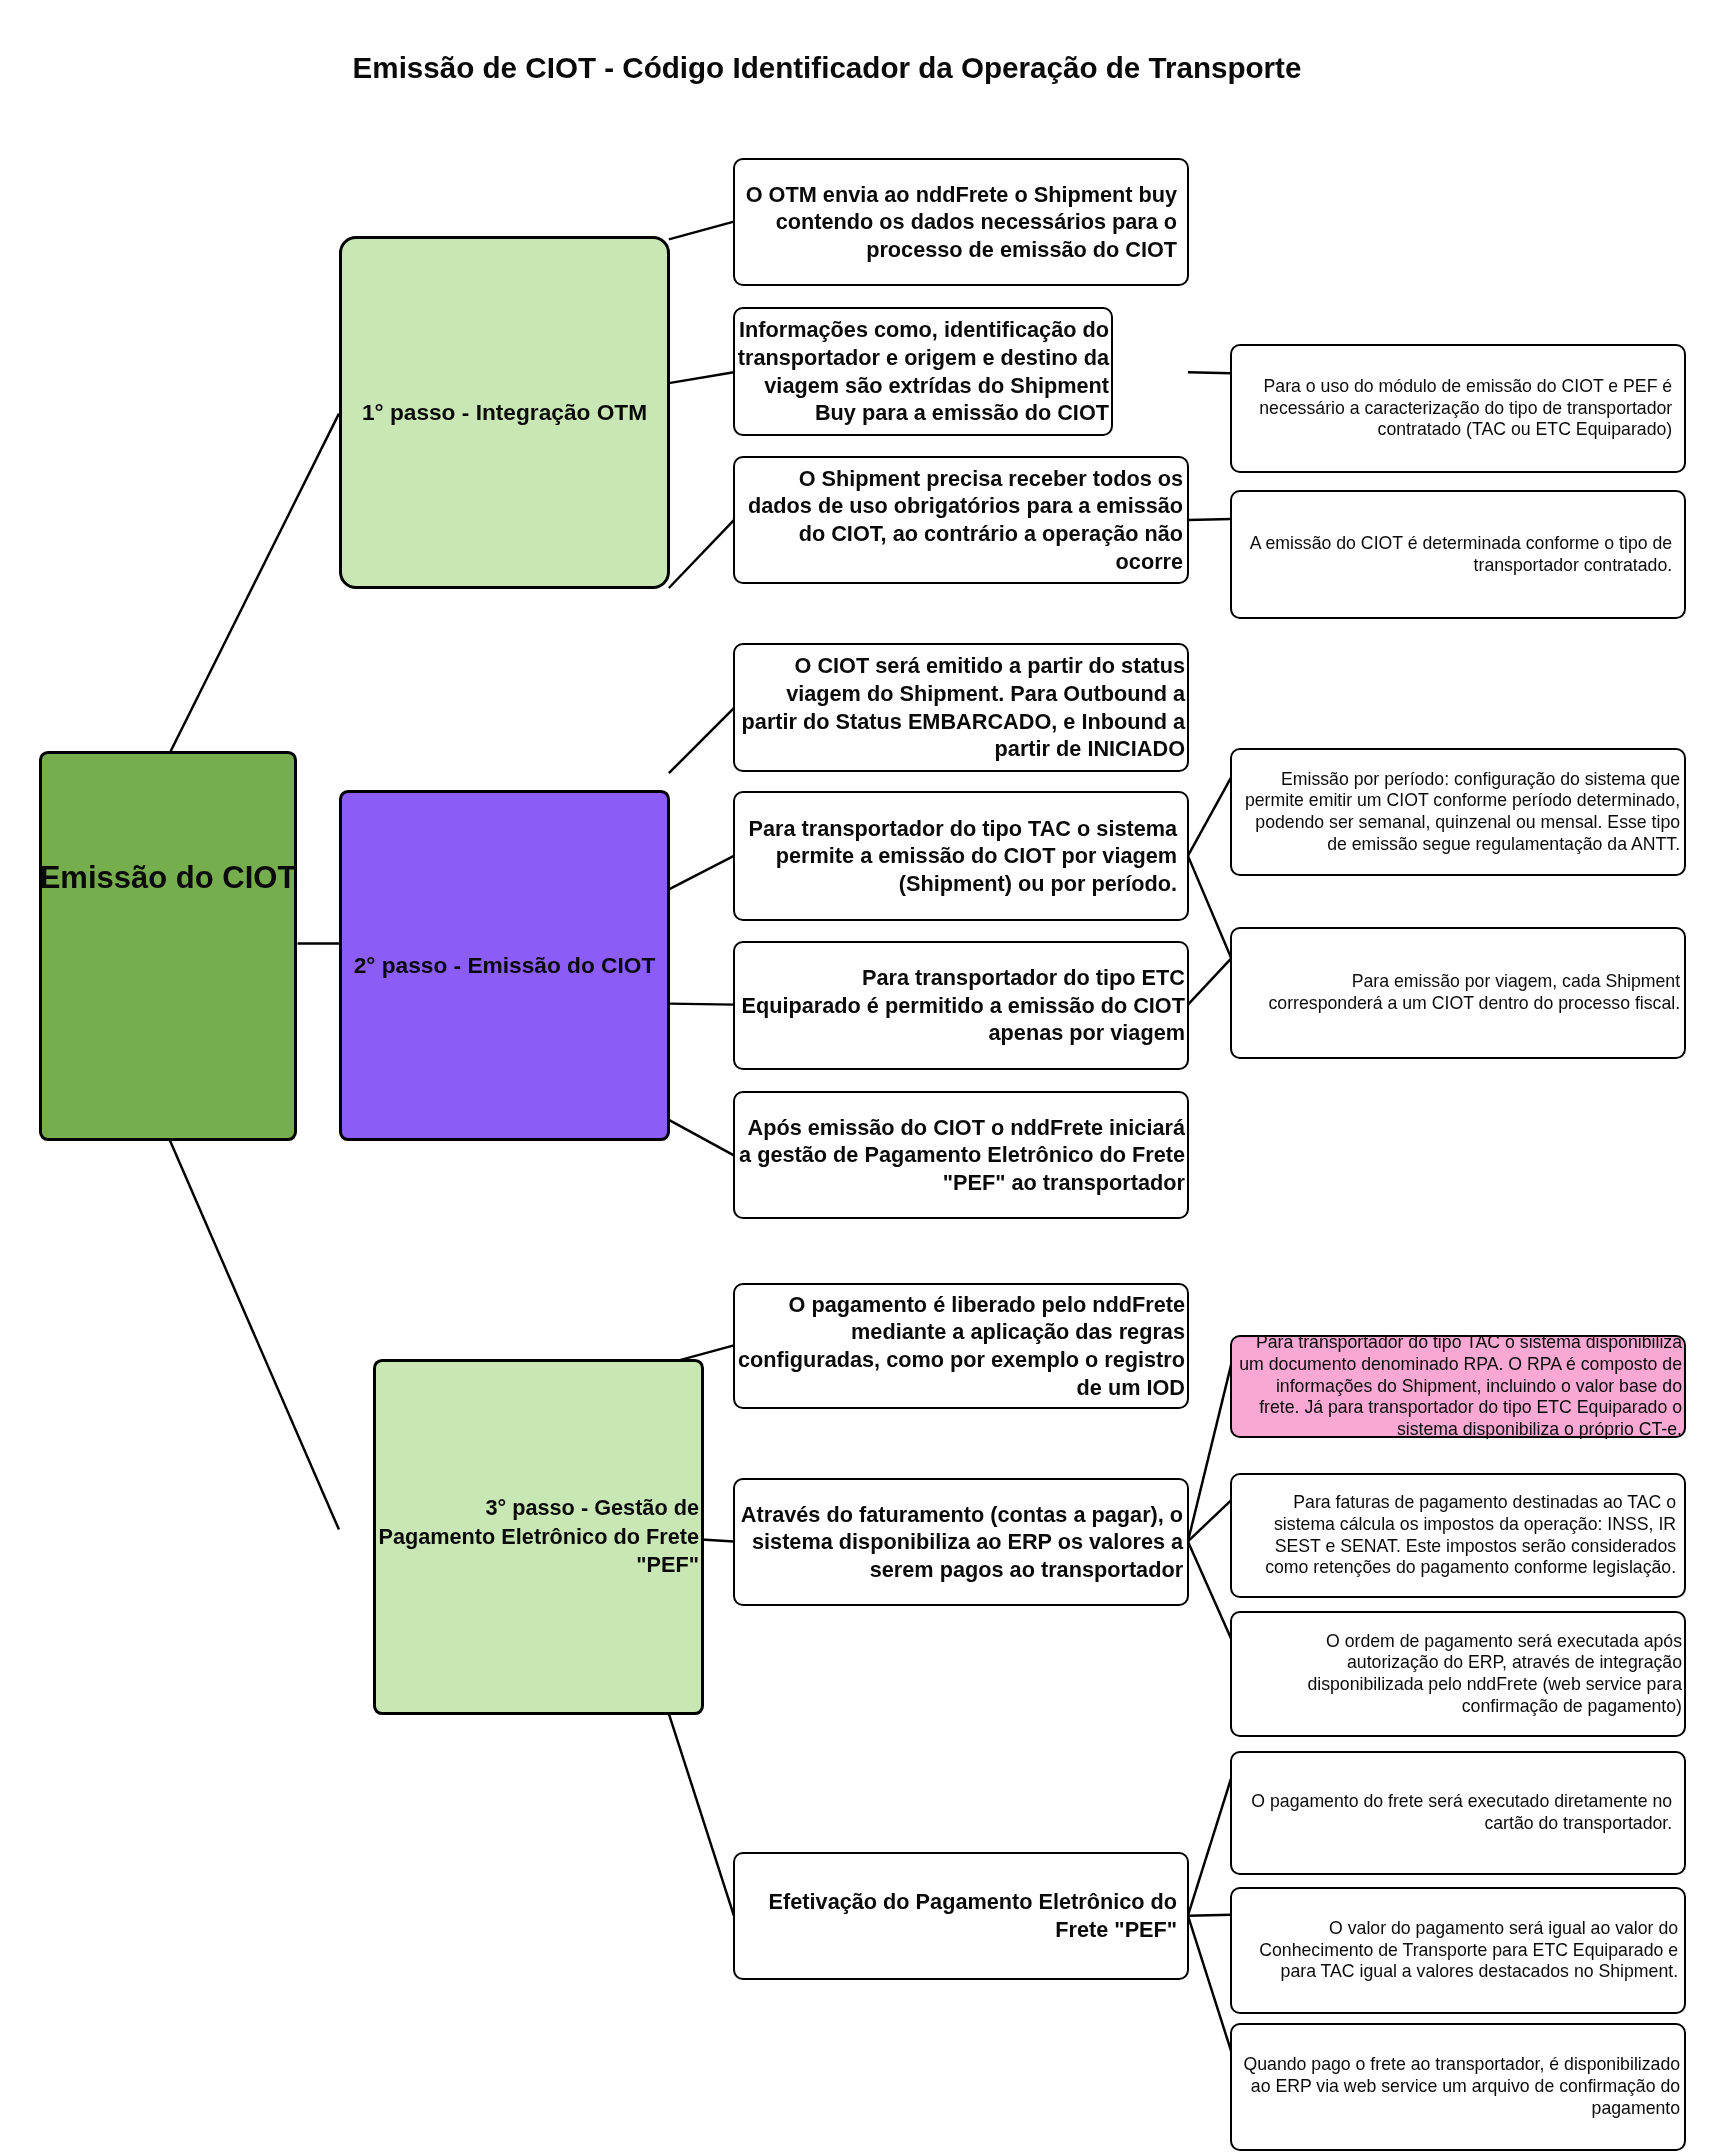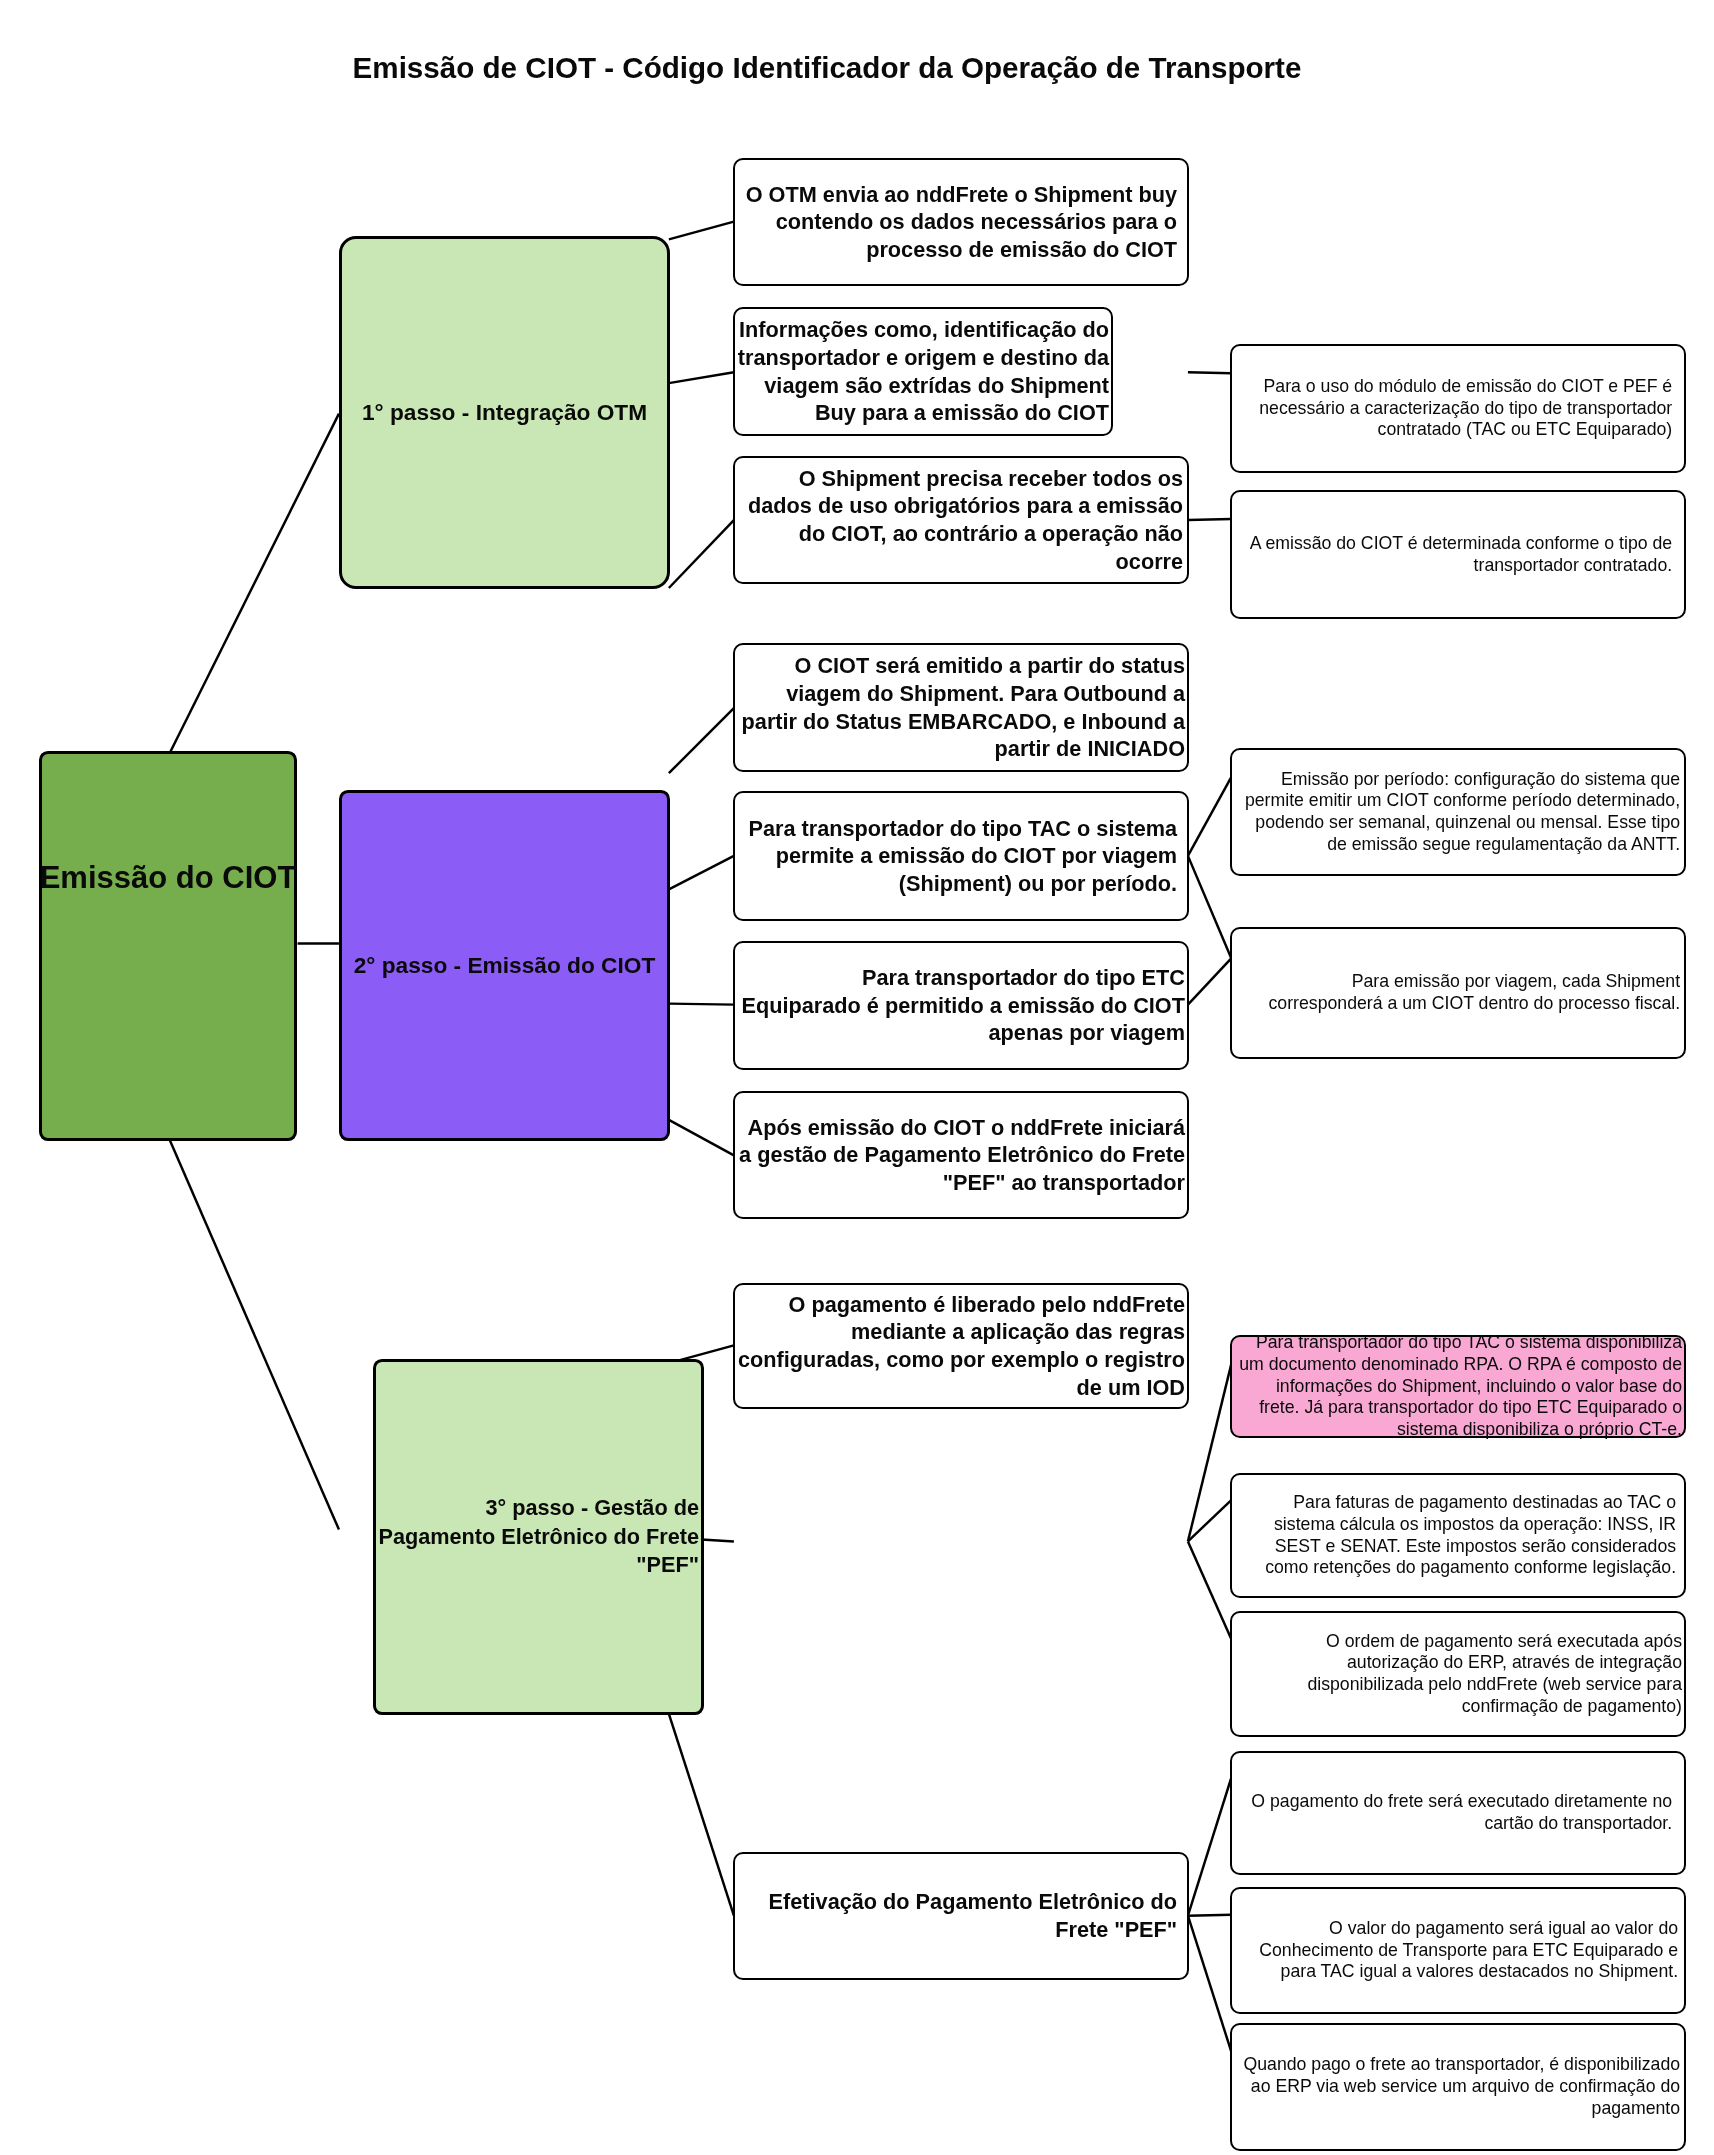--- a/index.html
+++ b/index.html
@@ -90,20 +90,21 @@
 
   <div class="box detail" style="left: 733px; top: 643px; width: 456px; height: 129px; padding: 5.9px 2px; background: rgb(255, 255, 255);">O CIOT será emitido a partir do status viagem do Shipment. Para Outbound a partir do Status EMBARCADO, e Inbound a partir de INICIADO</div>
   <div class="box detail" style="left: 733px; top: 791px; width: 456px; height: 130px; background: rgb(255, 255, 255);">Para transportador do tipo TAC o sistema permite a emissão do CIOT por viagem (Shipment) ou por período.</div>
   <div class="box detail" style="left: 733px; top: 941px; width: 456px; height: 129px; padding: 5.9px 2px; background: rgb(255, 255, 255);">Para transportador do tipo ETC Equiparado é permitido a emissão do CIOT apenas por viagem</div>
   <div class="box detail" style="left: 733px; top: 1091px; width: 456px; height: 128px; padding: 5.9px 2px; background: rgb(255, 255, 255);">Após emissão do CIOT o nddFrete iniciará a gestão de Pagamento Eletrônico do Frete "PEF" ao transportador</div>
 
   <div class="box note" style="left: 1230px; top: 713px; width: 456px; height: 128px; padding: 5.9px 3.9px; background: rgb(255, 255, 255);">Emissão por período: configuração do sistema que permite emitir um CIOT conforme período determinado, podendo ser semanal, quinzenal ou mensal. Esse tipo de emissão segue regulamentação da ANTT.</div>
   <div class="box note" style="left: 1230px; top: 892px; width: 456px; height: 132px; padding: 5.9px 3.9px; background: rgb(255, 255, 255);">Para emissão por viagem, cada Shipment corresponderá a um CIOT dentro do processo fiscal.</div>
 
   <div class="box detail" style="left: 733px; top: 1283px; width: 456px; height: 126px; padding: 5.9px 2px; background: rgb(255, 255, 255);">O pagamento é liberado pelo nddFrete mediante a aplicação das regras configuradas, como por exemplo o registro de um IOD</div>
+  <div class="box detail" style="left: 733px; top: 1478px; width: 456px; height: 128px; padding: 5.9px 3.9px; background: rgb(255, 255, 255);">Através do faturamento (contas a pagar), o sistema disponibiliza ao ERP os valores a serem pagos ao transportador</div>
   <div class="box detail" style="left: 733px; top: 1852px; width: 456px; height: 128px; background: rgb(255, 255, 255);">Efetivação do Pagamento Eletrônico do Frete "PEF"</div>
 
   <div class="box note" style="left: 1230px; top: 1300px; width: 456px; height: 103px; padding: 3.9px 2px; background: #f9a8d4;">Para transportador do tipo TAC o sistema disponibiliza um documento denominado RPA. O RPA é composto de informações do Shipment, incluindo o valor base do frete. Já para transportador do tipo ETC Equiparado o sistema disponibiliza o próprio CT-e.</div>
   <div class="box note" style="left: 1230px; top: 1438px; width: 456px; height: 125px; padding: 5.9px 7.9px; background: rgb(255, 255, 255);">Para faturas de pagamento destinadas ao TAC o sistema cálcula os impostos da operação: INSS, IR SEST e SENAT. Este impostos serão considerados como retenções do pagamento conforme legislação.</div>
   <div class="box note" style="left: 1230px; top: 1576px; width: 456px; height: 126px; padding: 5.9px 2px; background: rgb(255, 255, 255);">O ordem de pagamento será executada após autorização do ERP, através de integração disponibilizada pelo nddFrete (web service para confirmação de pagamento)</div>
   <div class="box note" style="left: 1230px; top: 1716px; width: 456px; height: 124px; background: rgb(255, 255, 255);">O pagamento do frete será executado diretamente no cartão do transportador.</div>
   <div class="box note" style="left: 1230px; top: 1852px; width: 456px; height: 127px; padding: 5.9px; background: rgb(255, 255, 255);">O valor do pagamento será igual ao valor do Conhecimento de Transporte para ETC Equiparado e para TAC igual a valores destacados no Shipment.</div>
   <div class="box note" style="left: 1230px; top: 1988px; width: 456px; height: 128px; padding: 5.9px 3.9px; background: rgb(255, 255, 255);">Quando pago o frete ao transportador, é disponibilizado ao ERP via web service um arquivo de confirmação do pagamento</div>
 
 </div>

